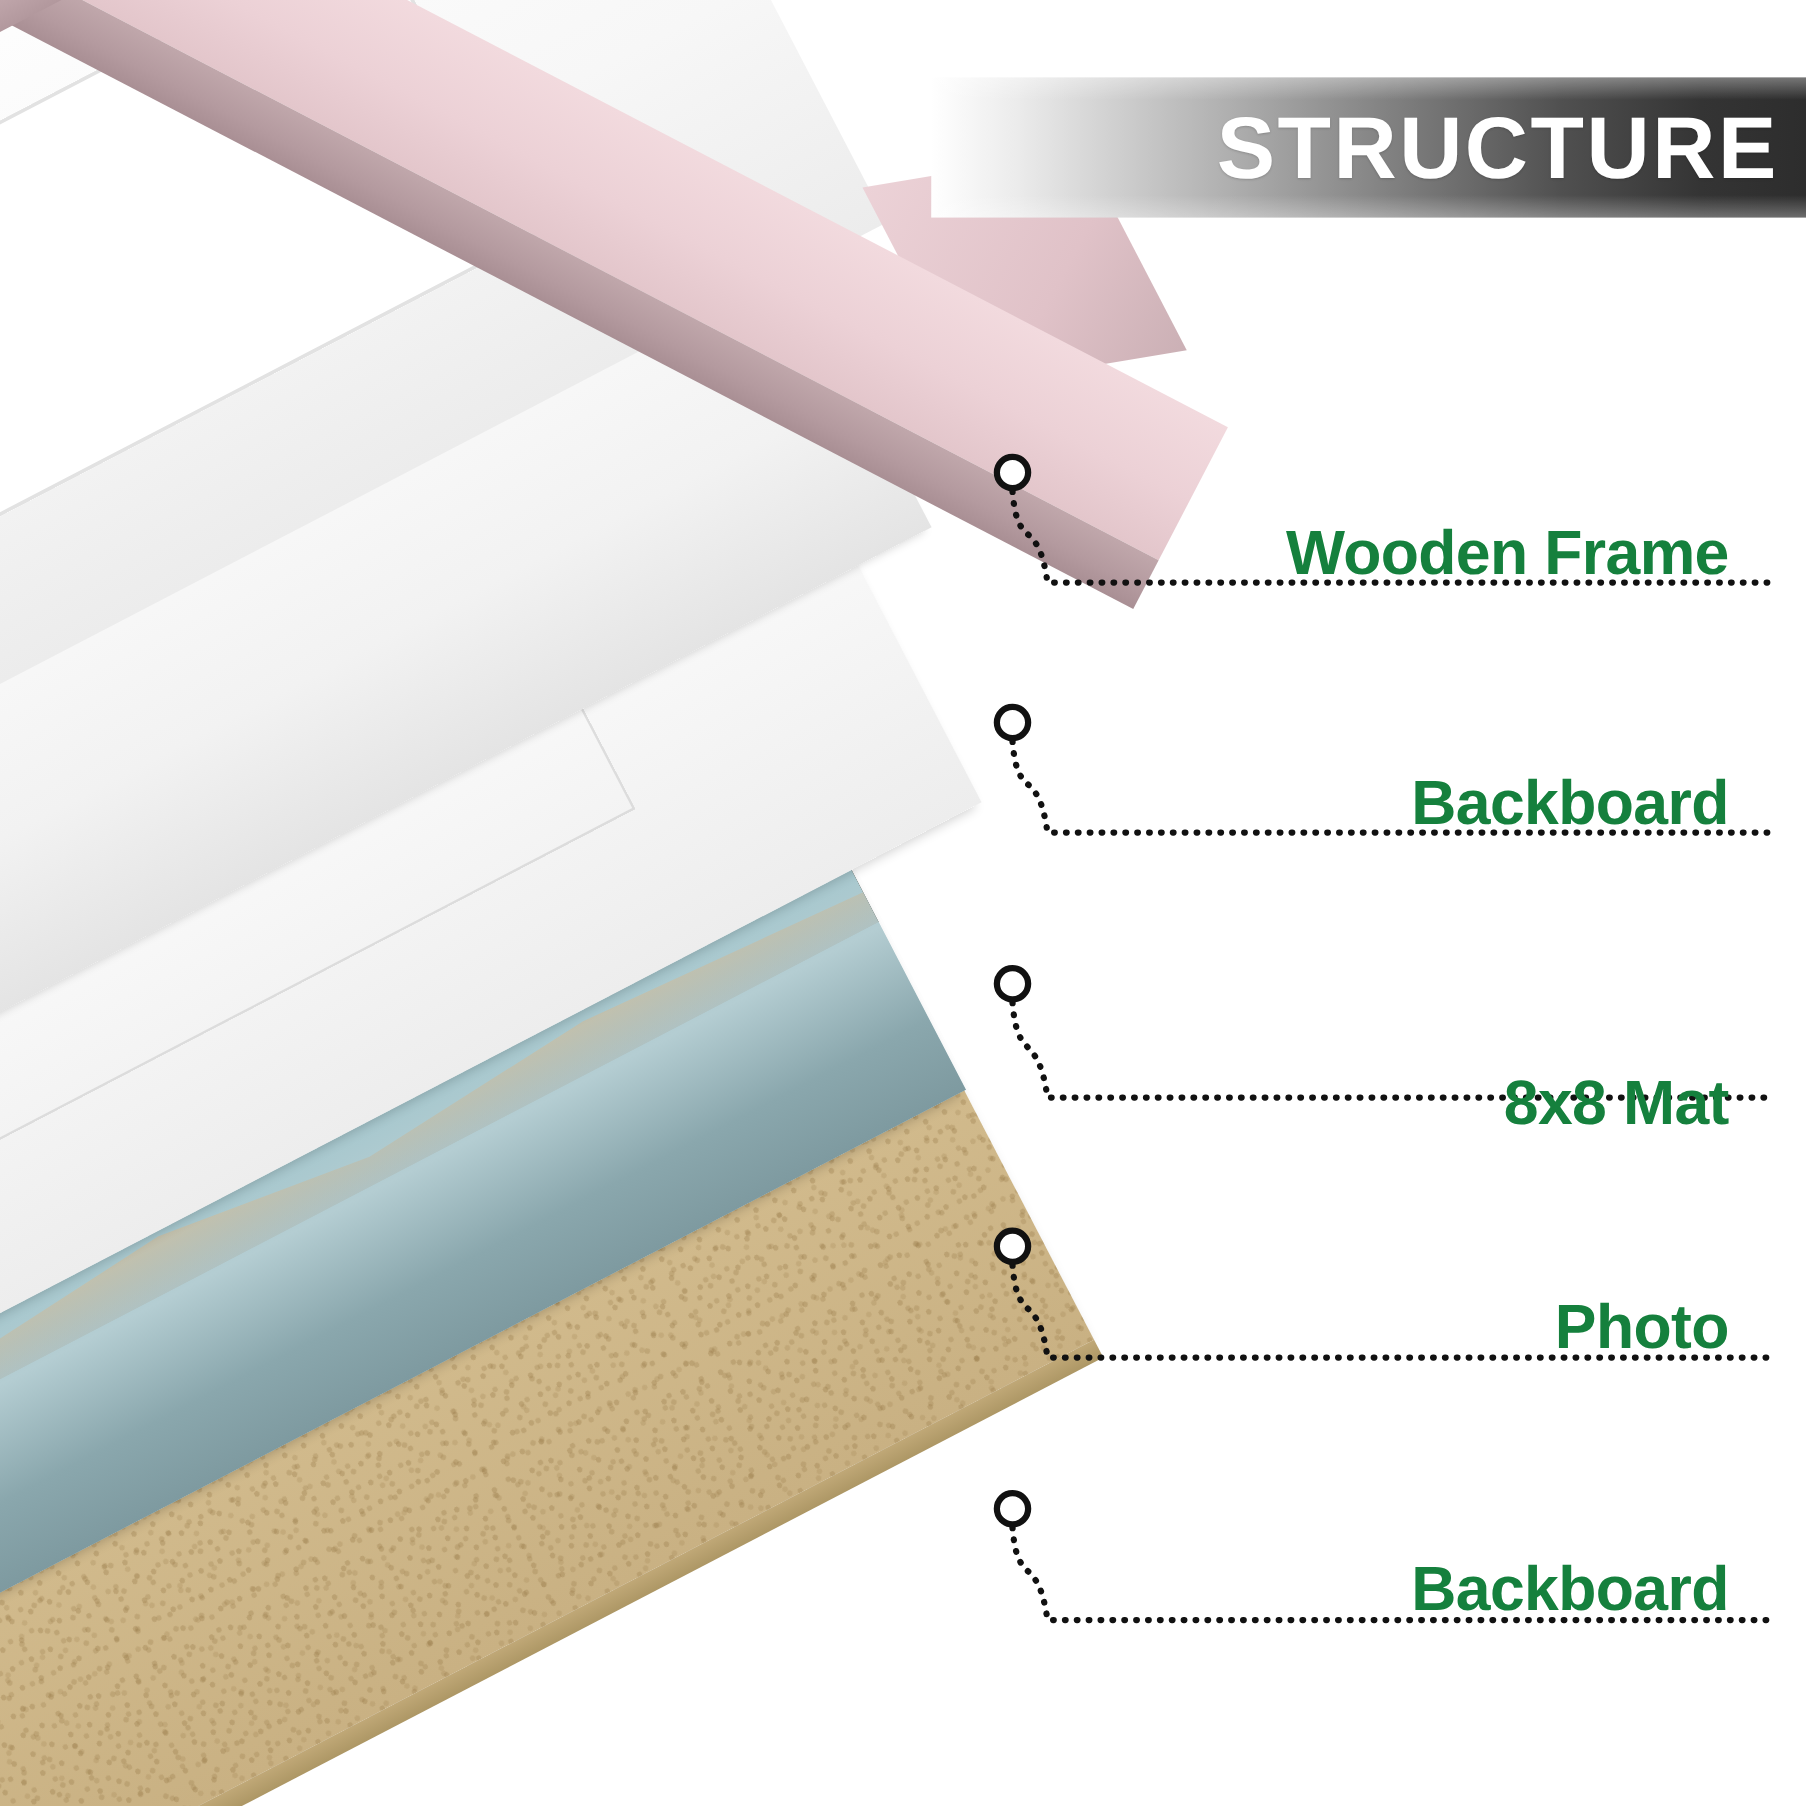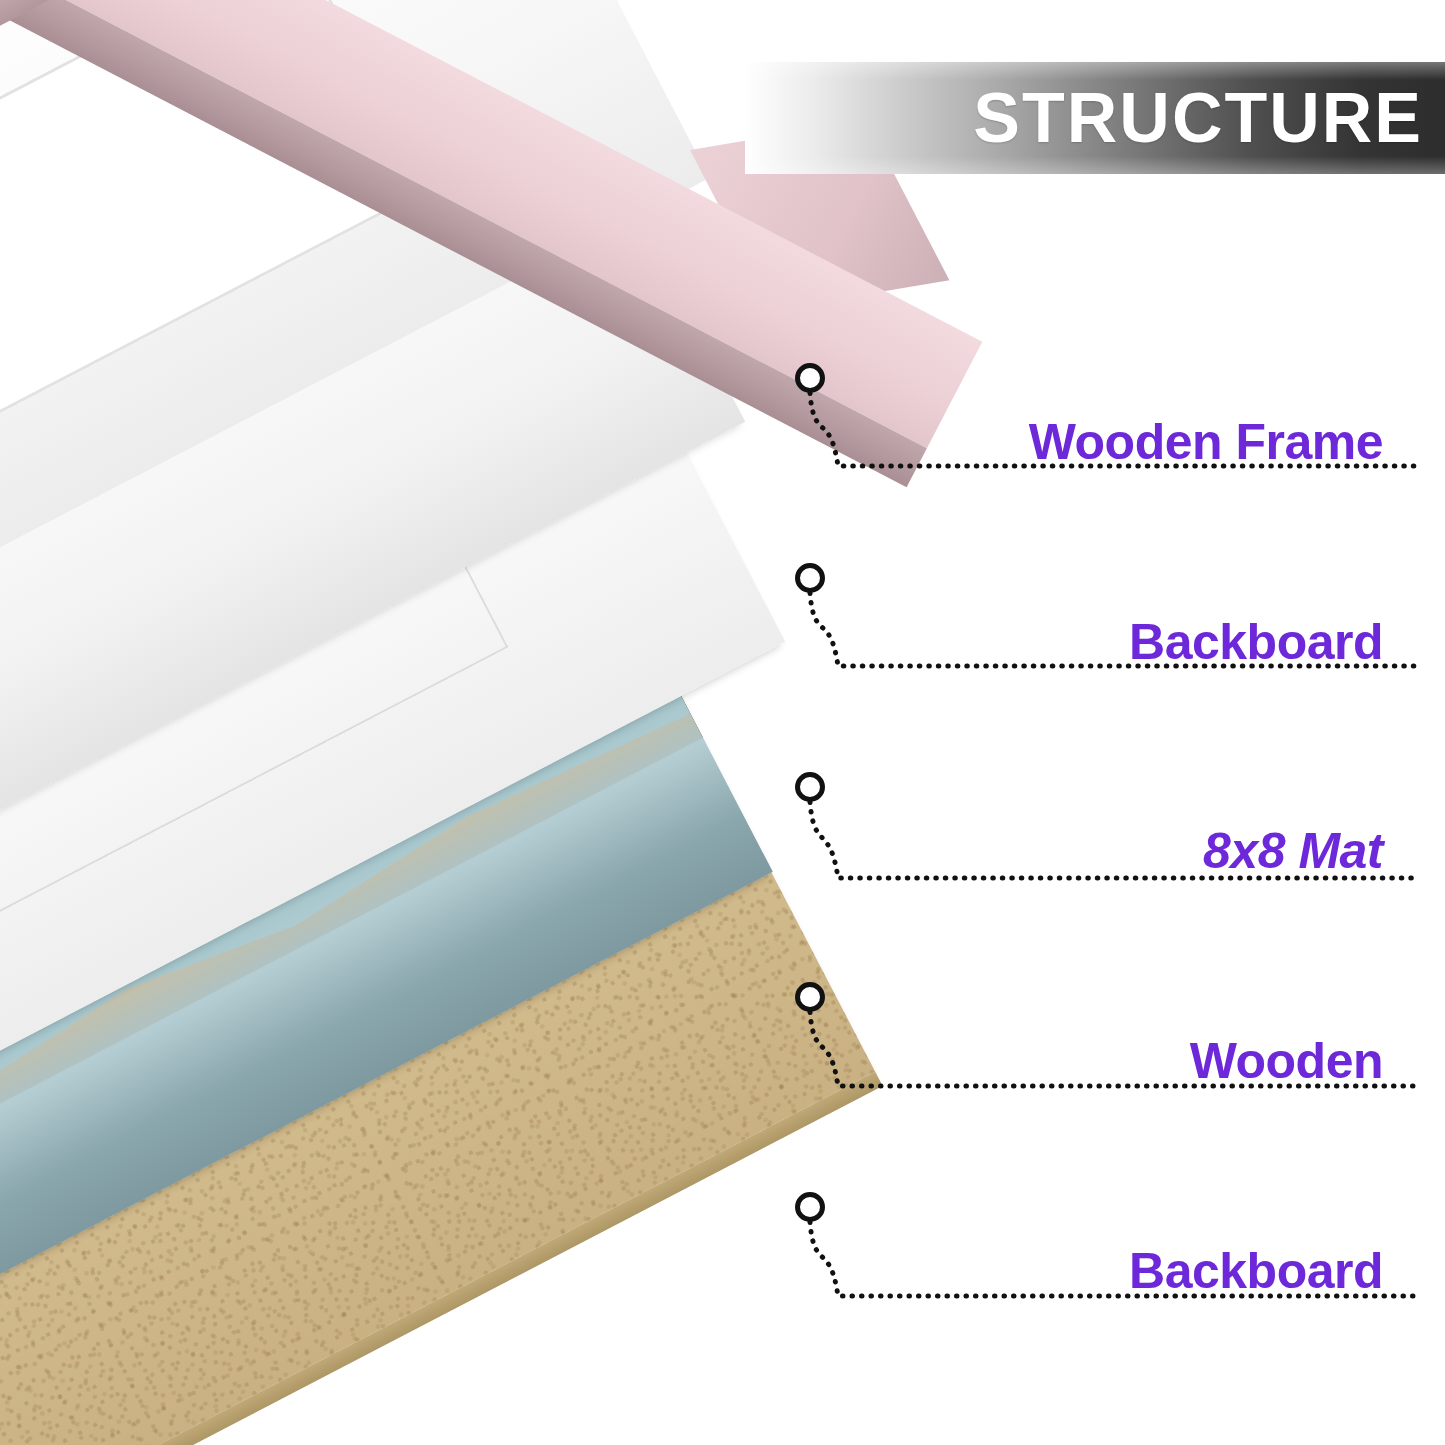--- a/index.html
+++ b/index.html
@@ -190,21 +190,21 @@
     position:absolute;
     width:30px;height:30px;
     border:5px solid #111111;
     border-radius:50%;
     background:#ffffff;
     box-sizing:border-box;
     pointer-events:auto;
   }
   .callout-label{
     position:absolute;
-    color:#6d28d9;
+    color:#15803d;
     font-size:50px;
     font-weight:bold;
     font-family:"Liberation Sans", sans-serif;
     white-space:nowrap;
     text-align:right;
     letter-spacing:-0.5px;
   }
   .leader-svg{
     position:absolute;
     left:0;top:0;
@@ -256,20 +256,20 @@
         <path d="M 810 593 C 814 643, 830 611, 838 666 L 1420 666" fill="none" stroke="#111111" stroke-width="5" stroke-linecap="round" stroke-dasharray="0.5 9"></path>
         <path d="M 810 802 C 814 852, 830 823, 838 878 L 1420 878" fill="none" stroke="#111111" stroke-width="5" stroke-linecap="round" stroke-dasharray="0.5 9"></path>
         <path d="M 810 1012 C 814 1062, 830 1031, 838 1086 L 1420 1086" fill="none" stroke="#111111" stroke-width="5" stroke-linecap="round" stroke-dasharray="0.5 9"></path>
         <path d="M 810 1222 C 814 1272, 830 1241, 838 1296 L 1420 1296" fill="none" stroke="#111111" stroke-width="5" stroke-linecap="round" stroke-dasharray="0.5 9"></path>
       </svg>
   <div class="callout-dot" style="left: 795px; top: 363px;"></div>
       <div class="callout-label" style="right: 62px; top: 413px;">Wooden Frame</div>
       <div class="callout-dot" style="left: 795px; top: 563px;"></div>
       <div class="callout-label" style="right: 62px; top: 613px;">Backboard</div>
       <div class="callout-dot" style="left: 795px; top: 772px;"></div>
-      <div class="callout-label" style="right: 62px; top: 822px; font-style: italic;">8x8 Mat</div>
+      <div class="callout-label" style="right: 62px; top: 853px;">8x8 Mat</div>
       <div class="callout-dot" style="left: 795px; top: 982px;"></div>
-      <div class="callout-label" style="right: 62px; top: 1032px;">Wooden</div>
+      <div class="callout-label" style="right: 62px; top: 1032px;">Photo</div>
       <div class="callout-dot" style="left: 795px; top: 1192px;"></div>
       <div class="callout-label" style="right: 62px; top: 1242px; margin-left: 29px;">Backboard</div>
     </div>
 
 </div>
 
 </body></html>

